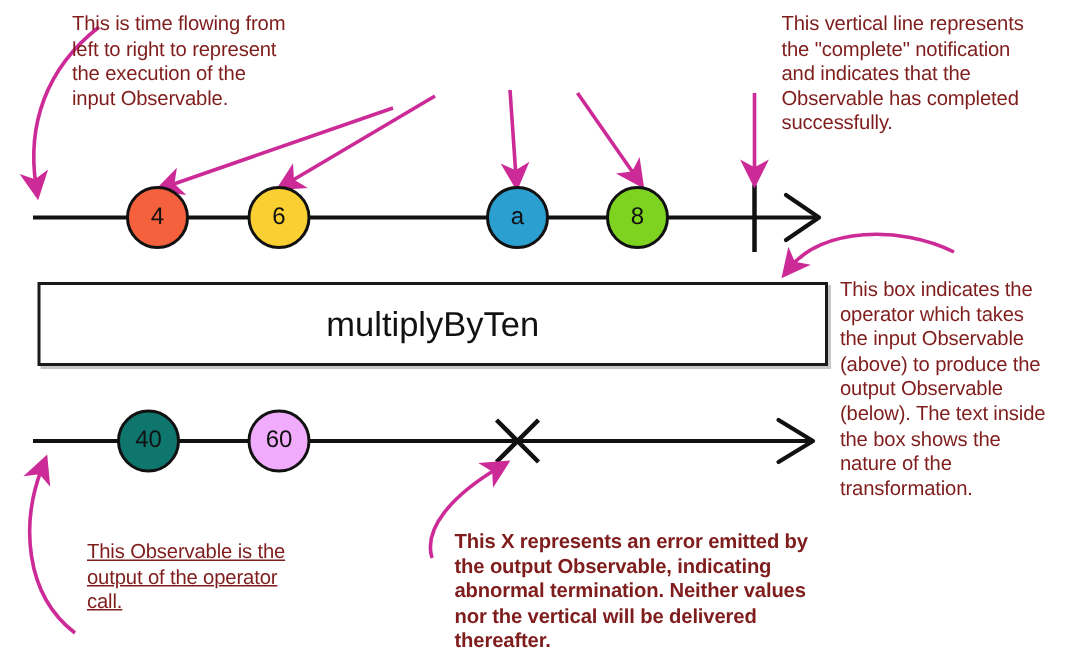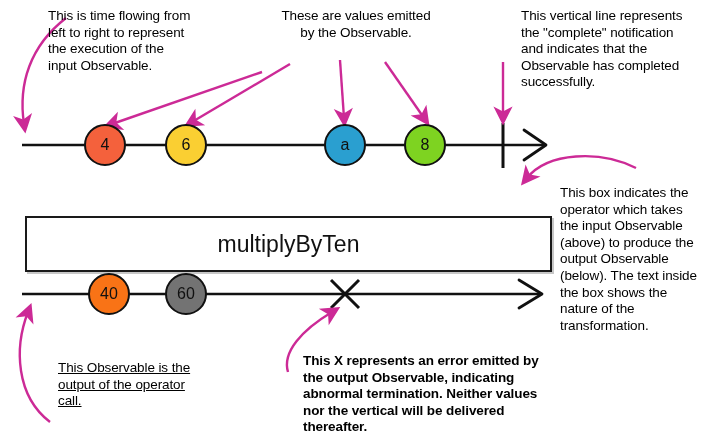--- a/index.html
+++ b/index.html
@@ -12,21 +12,21 @@
   }
   #canvas {
     position: relative;
     width: 716px;
     height: 442px;
     overflow: hidden;
     background: #ffffff;
   }
   .note {
     position: absolute;
-    color: #000000;
+    color: #7f1d1d;
     font-family: "Liberation Sans", sans-serif;
     font-size: 13.5px;
     line-height: 16.6px;
     white-space: pre-wrap;
     letter-spacing: -0.1px;
   }
   .note-center { text-align: center; }
 
   svg.layer {
     position: absolute;
@@ -53,21 +53,20 @@
 
   .opbox {
     position: absolute;
     border: 2.5px solid #1a1a1a;
     background: #ffffff;
     box-sizing: border-box;
     display: flex;
     align-items: center;
     justify-content: center;
     box-shadow: 2px 2px 0 rgba(0,0,0,0.22);
-    margin-top: 28px;
   }
   .opbox-label {
     font-family: "Liberation Sans", sans-serif;
     font-size: 23px;
     color: #111111;
   }
 </style>
 </head>
 <body>
 
@@ -121,34 +120,32 @@
     <span>a</span>
   </div>
   <div class="marble" style="left:404px; top:124px; width:42px; height:42px; background:#7ED321;">
     <span>8</span>
   </div>
 
   <div class="opbox" style="left:25px; top:188px; width:527px; height:56px;">
     <span class="opbox-label">multiplyByTen</span>
   </div>
 
-  <div class="marble" style="left:88px; top:273px; width:42px; height:42px; background:#f97316;">
+  <div class="marble" style="left:78px; top:273px; width:42px; height:42px; background:#0f766e;">
     <span>40</span>
   </div>
-  <div class="marble" style="left:165px; top:273px; width:42px; height:42px; background:#737373;">
+  <div class="marble" style="left:165px; top:273px; width:42px; height:42px; background:#f0abfc;">
     <span>60</span>
   </div>
 
   <div class="note" style="left:48px; top:8px; width:215px;">This is time flowing from
 left to right to represent
 the execution of the
 input Observable.</div>
 
-  <div class="note note-center" style="left:258px; top:8px; width:196px;">These are values emitted
-by the Observable.</div>
 
   <div class="note" style="left:521px; top:8px; width:218px;">This vertical line represents
 the "complete" notification
 and indicates that the
 Observable has completed
 successfully.</div>
 
   <div class="note" style="left:560px; top:185px; width:180px;">This box indicates the
 operator which takes
 the input Observable

